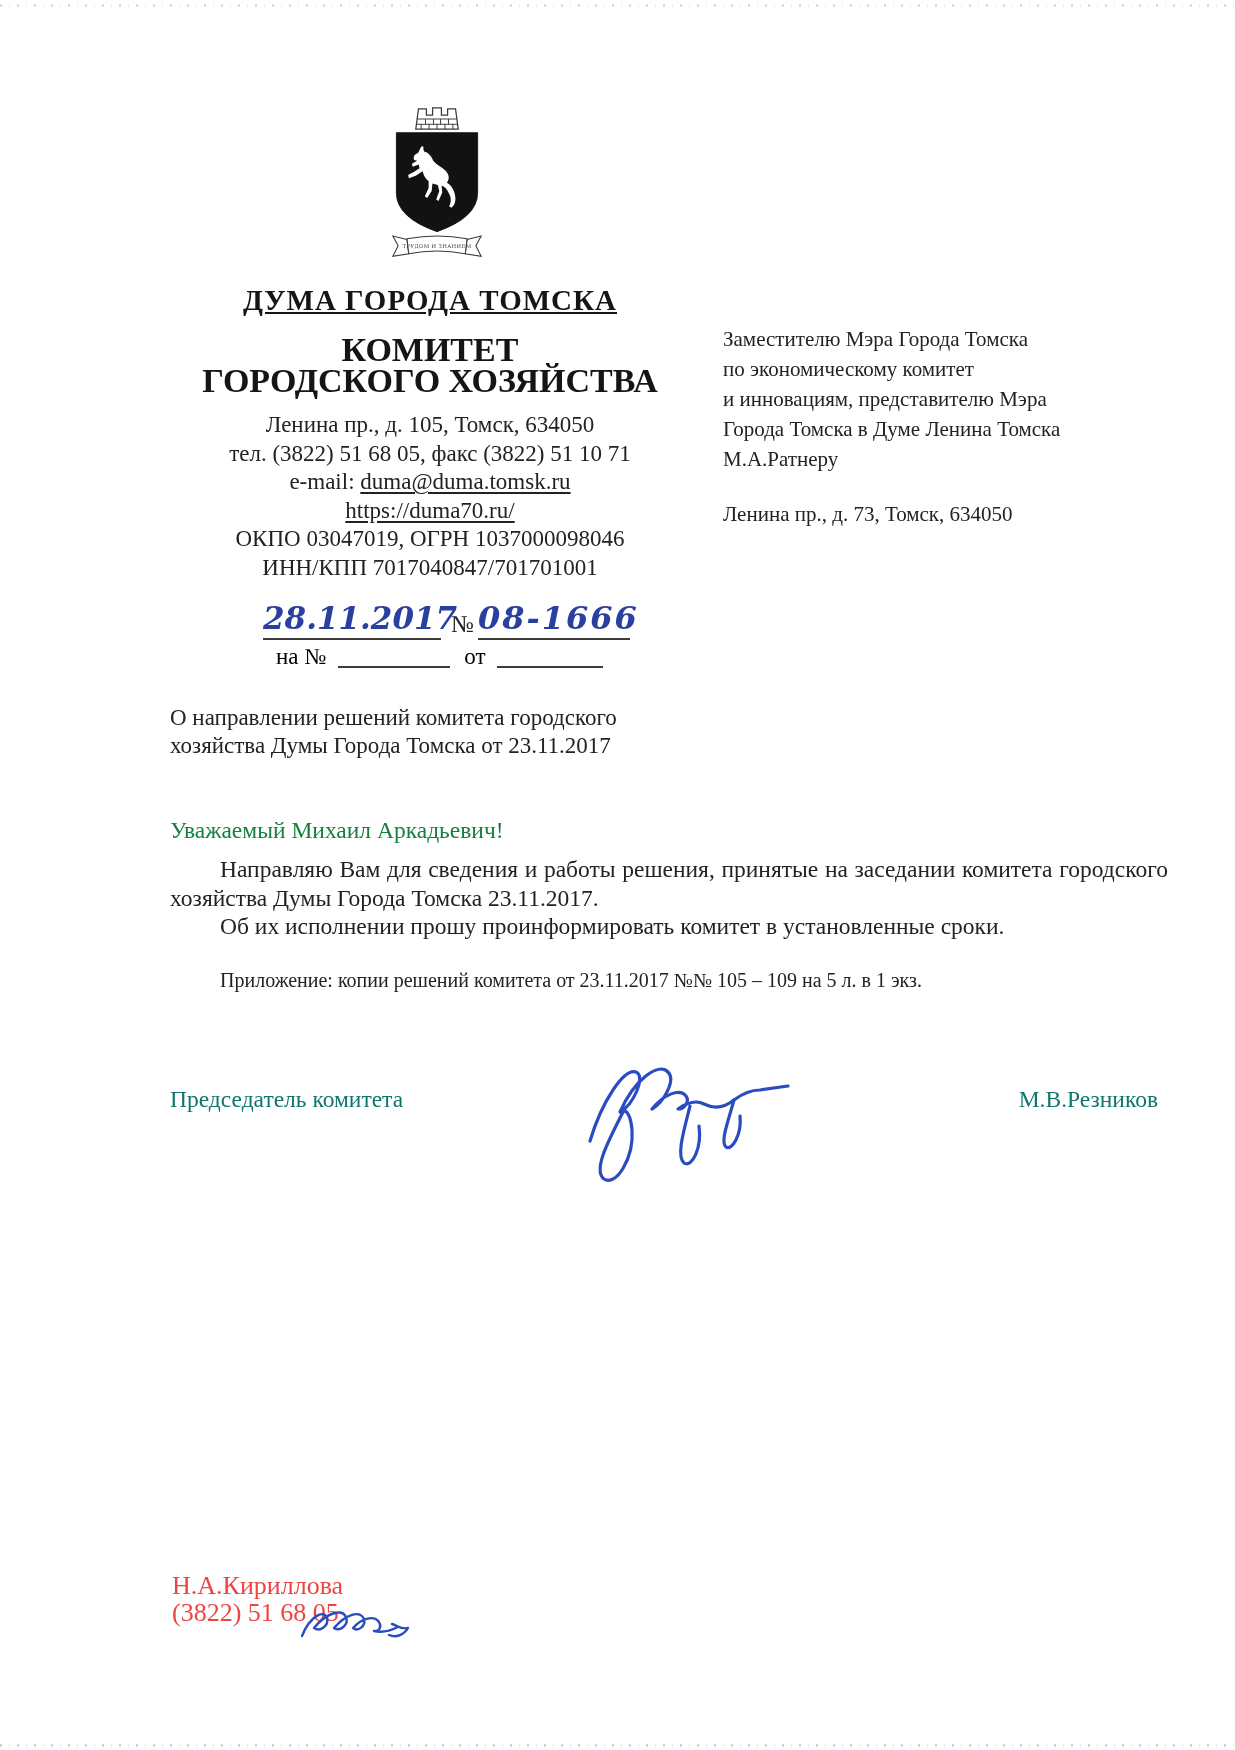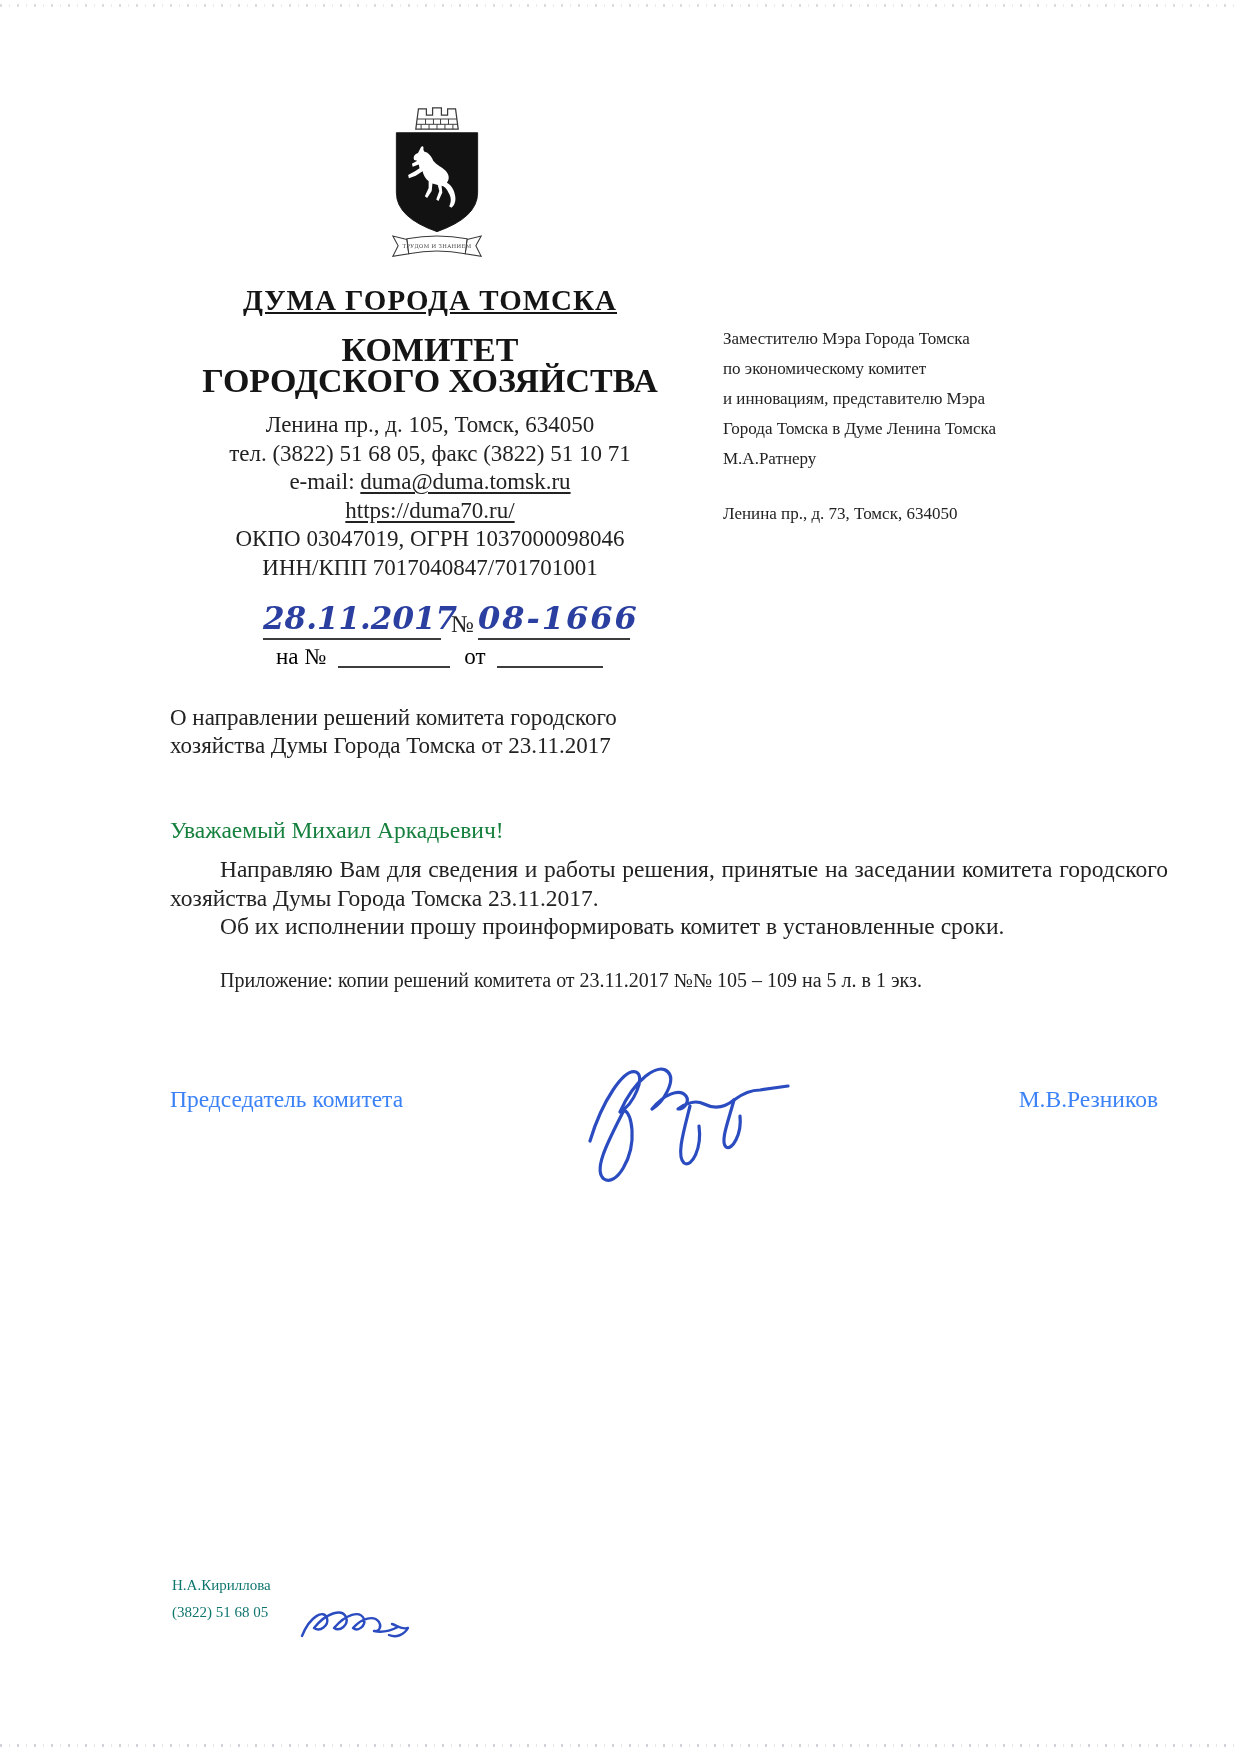--- a/index.html
+++ b/index.html
@@ -30,21 +30,21 @@
     text-align:center;
   }
   .org-name{font-size:29px;font-weight:bold;letter-spacing:1px;color:#151515;text-decoration:underline;}
   .committee{margin-top:17px;font-size:34px;font-weight:bold;line-height:31px;color:#151515;}
   .contact{margin-top:15px;font-size:23px;line-height:28.5px;color:#222;}
   .ul{text-decoration:underline;text-underline-offset:3px;}
 
   
   .recipient{
     position:absolute;left:723px;top:324px;width:360px;
-    font-size:17px;line-height:30px;color:#222;
+    font-size:21px;line-height:30px;color:#222;
   }
   .recipient .addr{margin-top:25px;}
 
   
   .ref-row1{
     position:absolute;left:263px;top:592px;
     display:flex;align-items:flex-end;height:48px;
   }
   .hw{
     font-family:"DejaVu Serif",serif;font-style:italic;font-weight:bold;
@@ -82,28 +82,28 @@
   .body-text p{margin:0;text-indent:50px;text-align:justify;}
   .attachment{
     position:absolute;left:170px;top:969px;width:1005px;
     font-size:20px;color:#222;text-indent:50px;white-space:nowrap;
   }
 
   
   .sign-row{
     position:absolute;left:170px;top:1086px;width:988px;
     display:flex;justify-content:space-between;
-    font-size:23.5px;color:#3b82f6;
+    font-size:23.5px;color:#0f766e;
   }
   .main-signature{position:absolute;left:572px;top:1046px;width:234px;height:152px;}
 
   
   .executor{
     position:absolute;left:172px;top:1572px;
-    font-size:15px;line-height:27px;color:#0f766e;
+    font-size:26px;line-height:27px;color:#ef4444;
   }
   .small-signature{position:absolute;left:296px;top:1602px;width:118px;height:48px;}
 </style>
 </head>
 <body>
 
 <div class="page">
 
   <div class="scan-noise top"></div>
   <div class="scan-noise bottom"></div>

